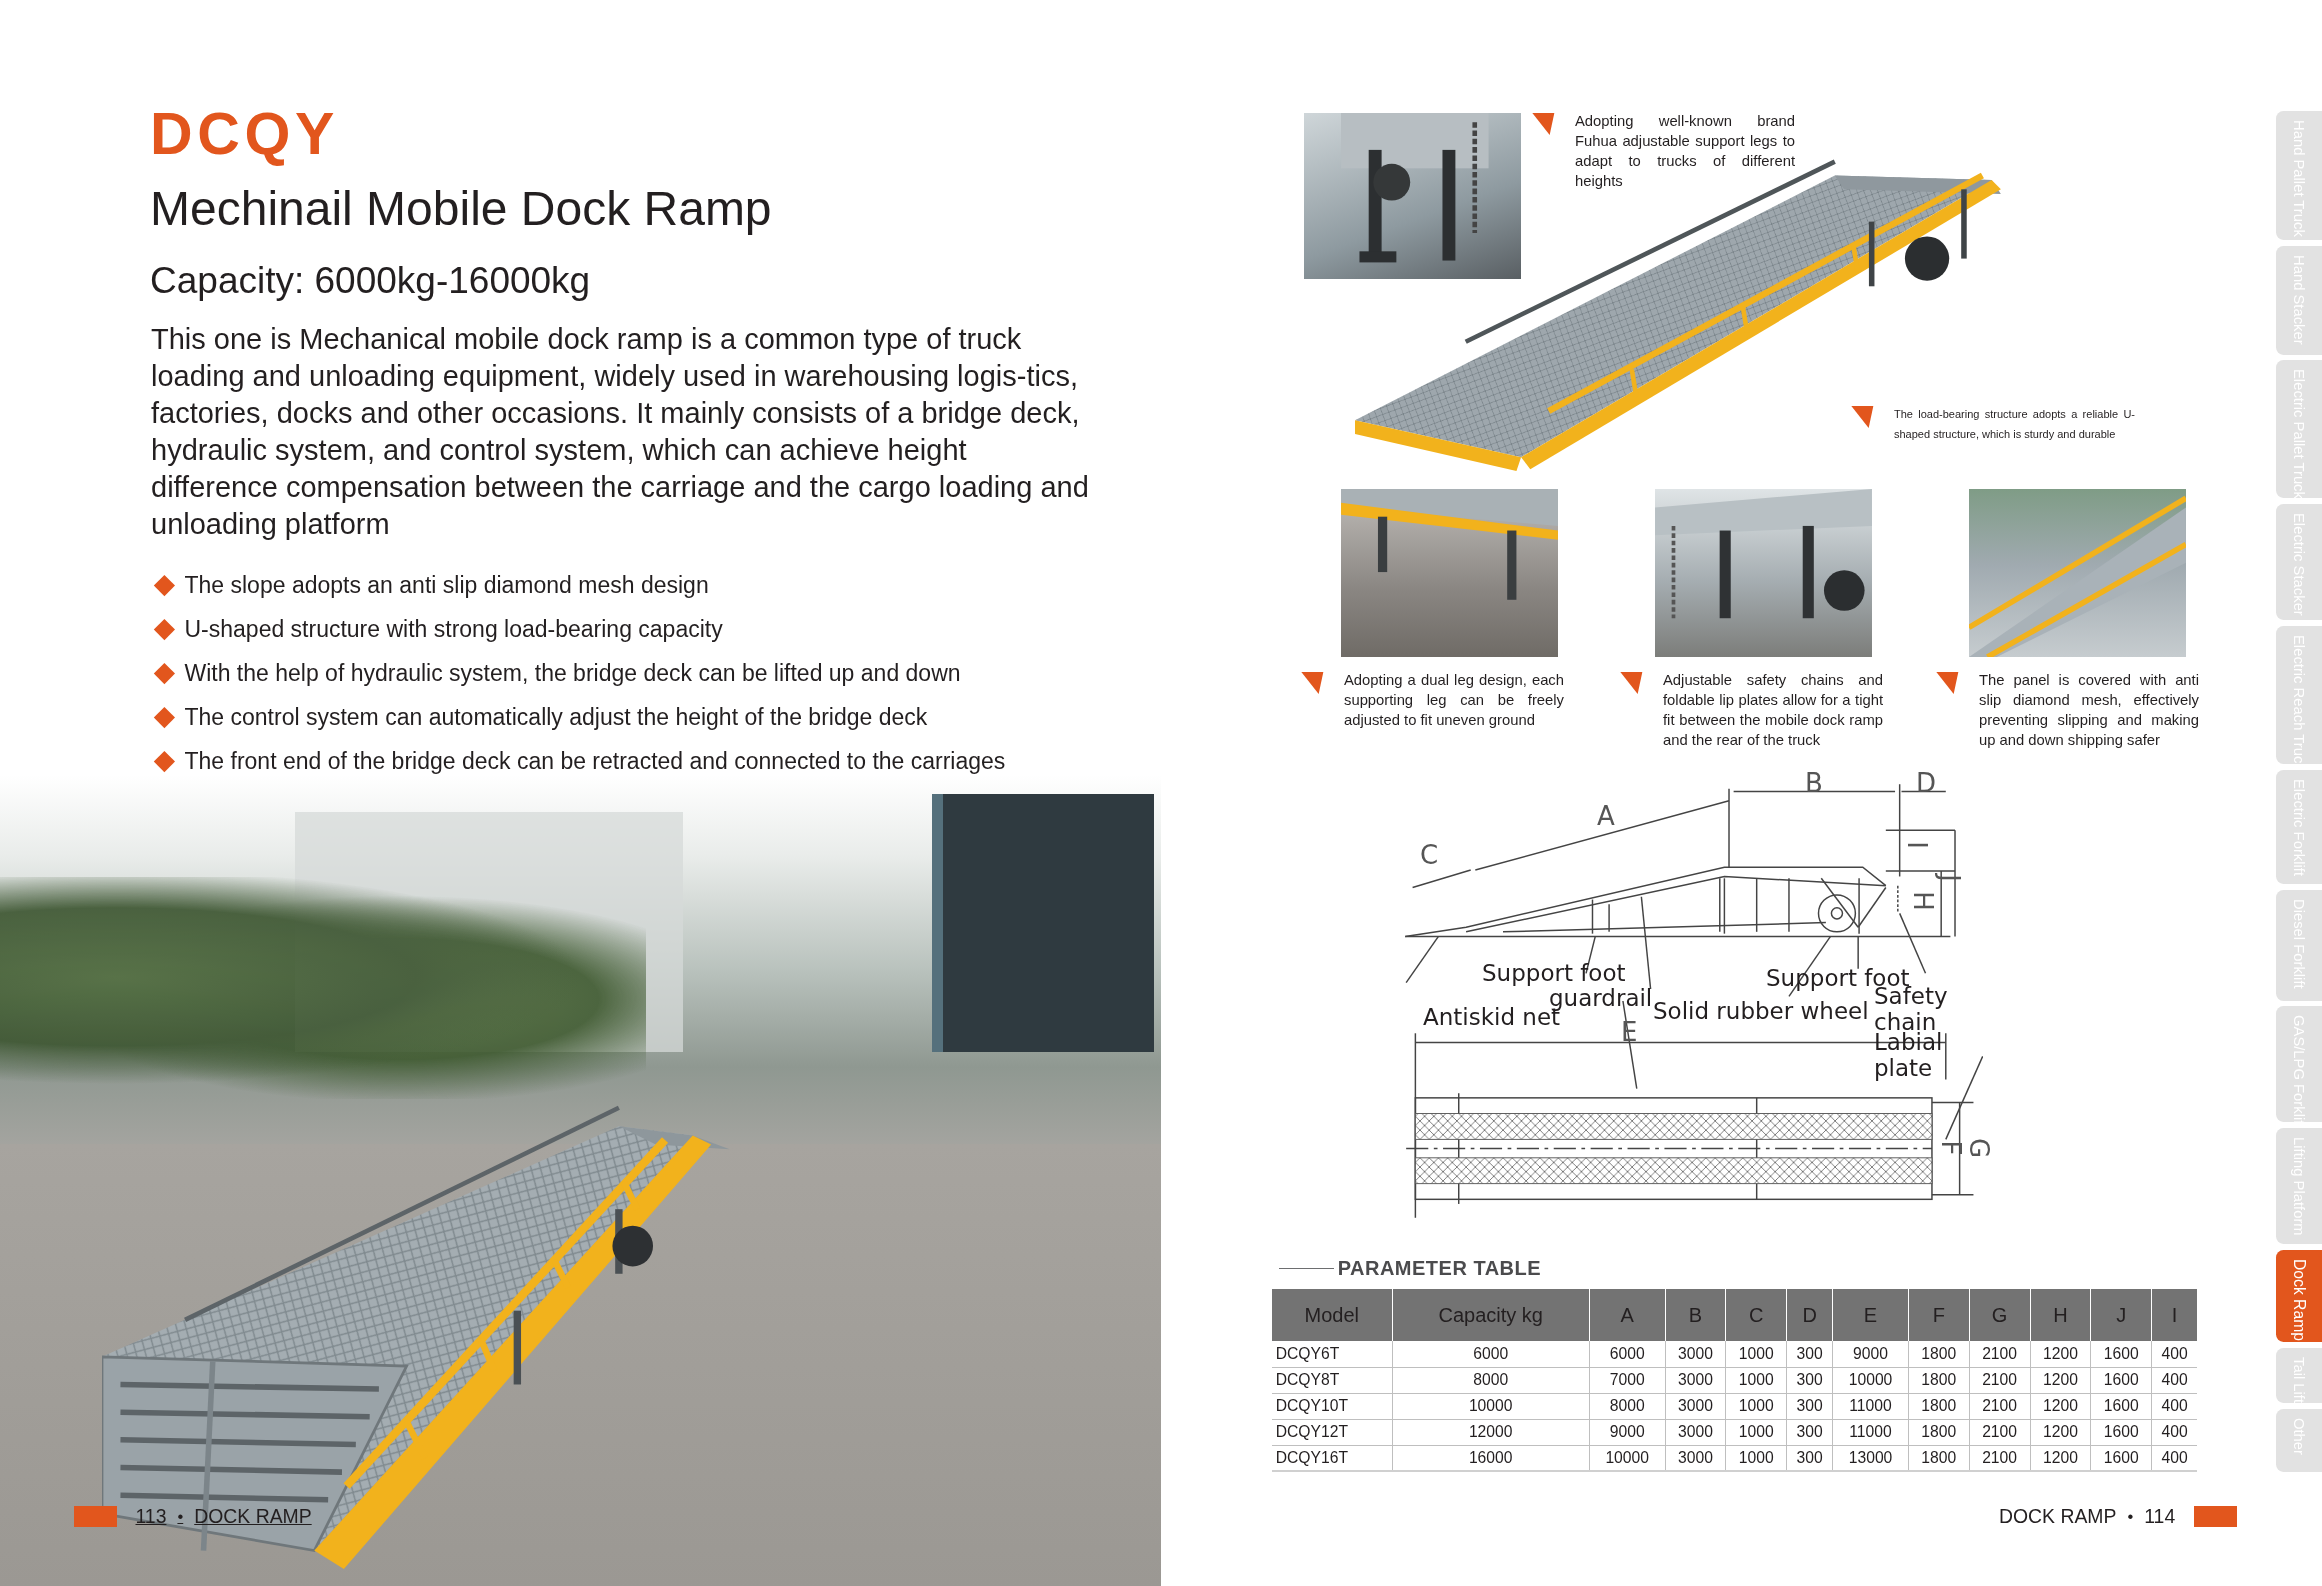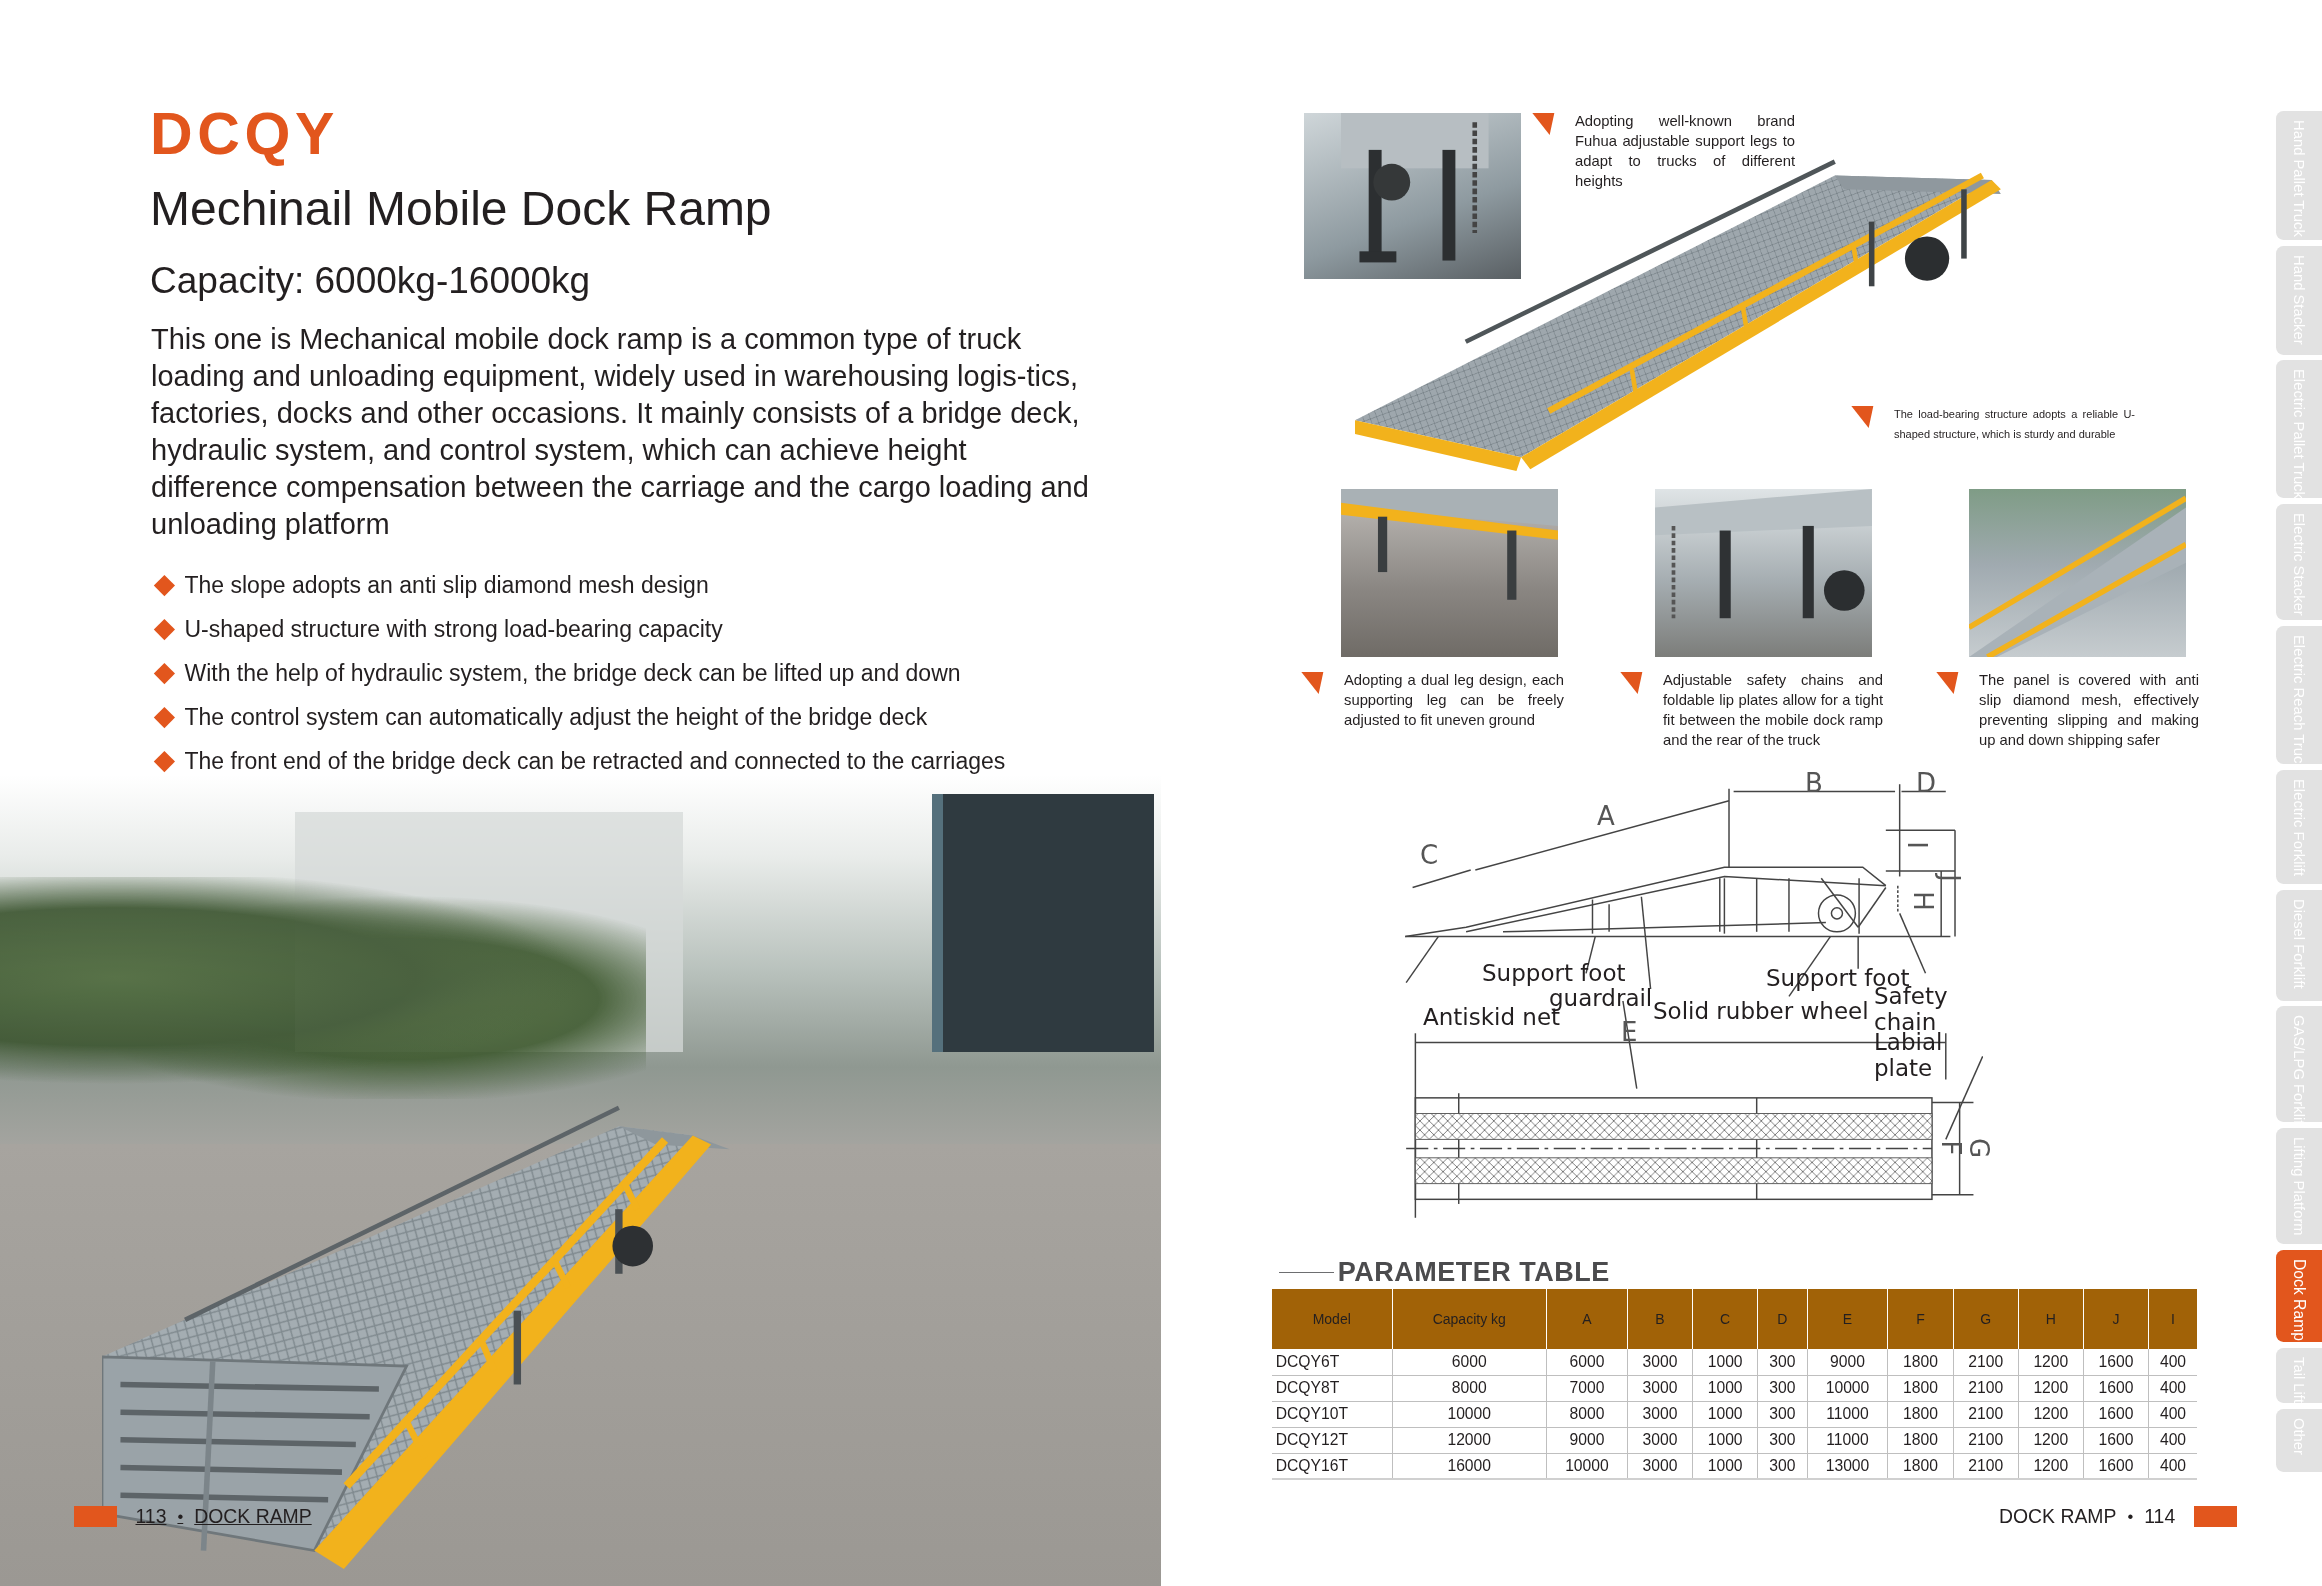--- a/index.html
+++ b/index.html
@@ -55,24 +55,24 @@
   .c-chains .txt { width: 220px; }
   .c-panel { left: 773px; top: 670px; width: 277px; }
   .c-panel .txt { width: 220px; }
 
   .diagram { position: absolute; left: 231px; top: 775px; width: 591px; height: 452px; }
   .diag-label { position: absolute; font-family: "DejaVu Sans", sans-serif; font-size: 23px; color: #231f20; }
   .dim-label { position: absolute; font-family: "DejaVu Sans", sans-serif; font-size: 26px; color: #555; }
 
   .param-title-wrap { position: absolute; left: 118px; top: 1257px; display: flex; align-items: center; }
   .param-line { width: 55px; height: 1.8px; background: #6d6e70; margin-right: 3.7px; }
-  .param-title { font-size: 27px; font-weight: bold; color: #4b4b4d; letter-spacing: 0.5px; }
+  .param-title { font-size: 20px; font-weight: bold; color: #4b4b4d; letter-spacing: 0.5px; }
 
   .param-table { position: absolute; left: 111px; top: 1289px; width: 925px; border-collapse: collapse; font-size: 15.7px; color: #231f20; }
-  .param-table th { background: #a16207; font-weight: normal; height: 60px; border-left: 1.8px solid #fff; text-align: center; font-size: 14px; line-height: 18.5px; }
+  .param-table th { background: #737373; font-weight: normal; height: 52px; border-left: 1.8px solid #fff; text-align: center; font-size: 20px; line-height: 18.5px; }
   .param-table th:first-child { border-left: none; }
   .param-table td { height: 26px; text-align: center; border-left: 0.9px solid #bfbfbf; border-bottom: 0.9px solid #bfbfbf; }
   .param-table td:first-child { text-align: left; padding-left: 3.7px; border-left: none; }
   .param-table tbody tr:last-child td { border-bottom: 2.8px solid #d0d0d0; }
   .param-table col.c-model { width: 120px; }
 
   .page-footer-right { position: absolute; left: 838px; top: 1505px; display: flex; align-items: center; font-size: 19.4px; color: #231f20; }
   .page-footer-right .footer-block { margin-left: 18.5px; }
 
   

